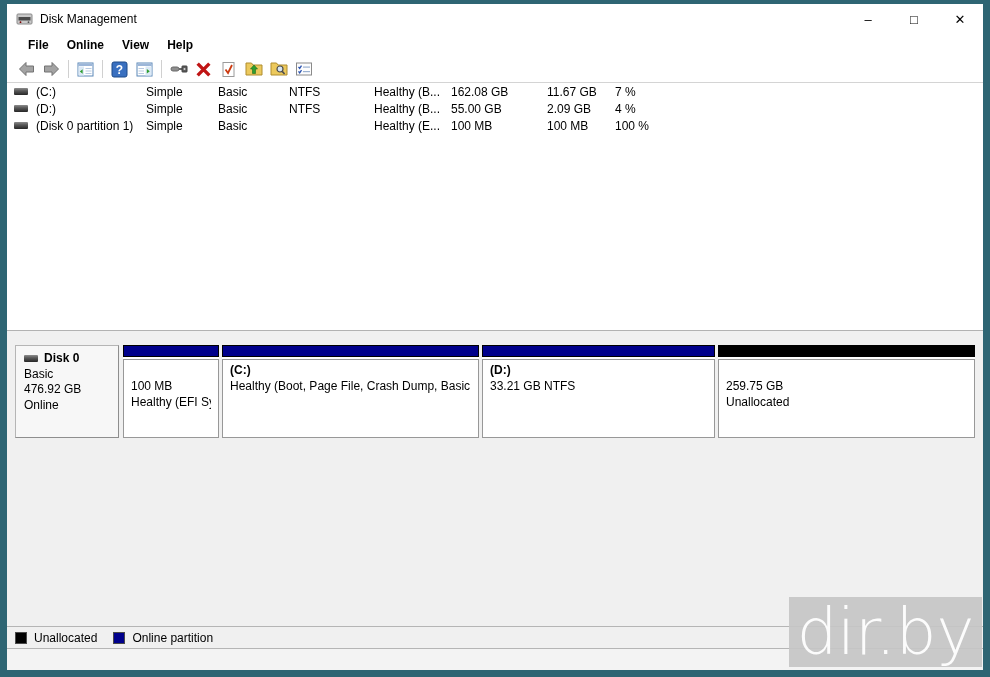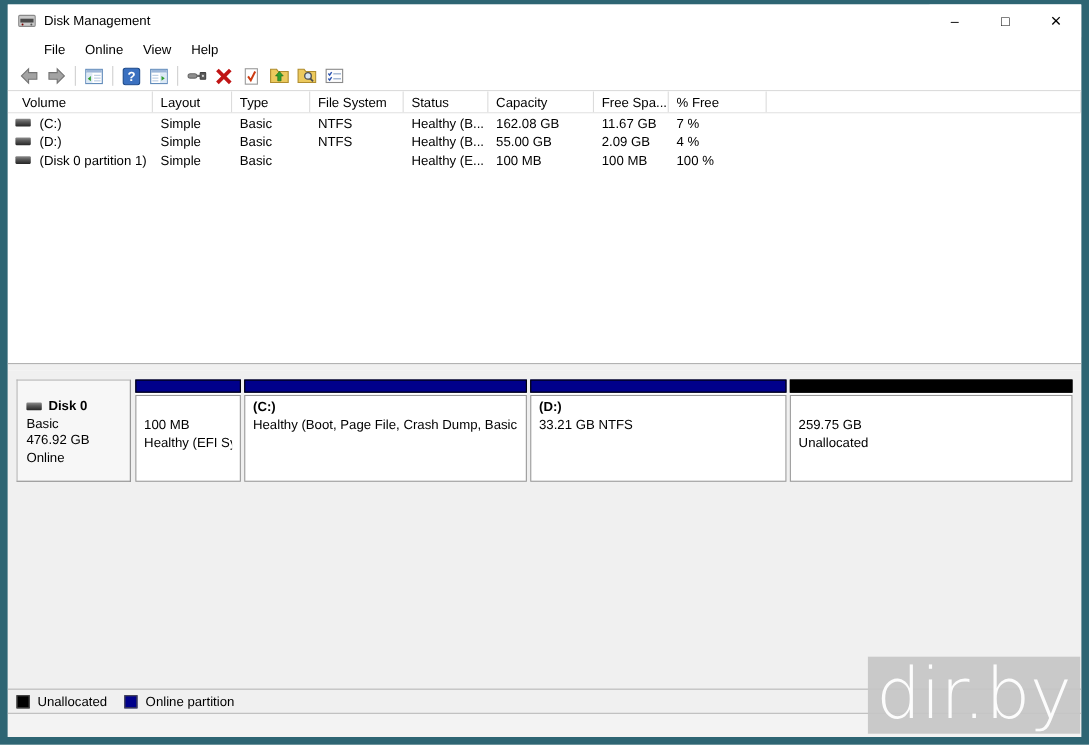--- a/index.html
+++ b/index.html
@@ -7,21 +7,21 @@
   .frame { width:990px; height:677px; background:#2e6573; padding:4px 7px 7px 7px; position:relative; }
   .window { background:#fff; width:100%; height:100%; display:flex; flex-direction:column; overflow:hidden; }
 
   
   .titlebar { height:30px; display:flex; align-items:center; padding-left:9px; background:#fff; flex:none; }
   .title-text { margin-left:7px; font-size:12px; }
   .win-controls { margin-left:auto; display:flex; height:100%; }
   .win-btn { width:46px; height:100%; display:flex; align-items:center; justify-content:center; font-size:13px; background:#fff; border:none; cursor:default; }
 
   
-  .menubar { height:22px; display:flex; align-items:center; padding-left:24px; flex:none; background:#fff; }
+  .menubar { height:22px; display:flex; align-items:center; padding-left:12px; flex:none; background:#fff;font-weight:bold; }
   .menu-item { padding:3px 9px; }
 
   
   .toolbar { height:27px; display:flex; align-items:center; padding-left:7px; border-bottom:1px solid #d4d4d4; flex:none; background:#fff; }
   .tb-btn { width:25px; height:23px; display:flex; align-items:center; justify-content:center; border:none; background:transparent; padding:0; }
   .tb-sep { width:1px; height:18px; background:#d0d0d0; margin:0 4px; }
 
   
   .list-pane { height:247px; flex:none; background:#fff; overflow:hidden; }
   .lv-row, .lv-header { display:flex; align-items:center; }
@@ -35,21 +35,21 @@
   .lv-h-cell.c0 { padding-left:13px; }
   .vol-name { display:flex; align-items:center; gap:8px; padding-left:7px; }
   .drive-ico { width:14px; height:7px; background:linear-gradient(180deg,#8d8d8d 0%,#5a5a5a 40%,#262626 100%); border-radius:1px; flex:none; }
 
   
   .splitter { height:7px; background:#f0f0f0; border-top:1px solid #b2b2b2; flex:none; }
 
   
   .graph-pane { flex:1; background:#f0f0f0; overflow:hidden; }
   .disk-row { display:flex; margin:8px 8px 0 8px; height:93px; }
-  .disk-info { width:104px; flex:none; background:#f7f7f7; border:1px solid #b5b5b5; border-right-color:#8e8e8e; border-bottom-color:#8e8e8e; padding:16px 8px; line-height:15.5px; }
+  .disk-info { width:104px; flex:none; background:#f7f7f7; border:1px solid #b5b5b5; border-right-color:#8e8e8e; border-bottom-color:#8e8e8e; padding:5px 8px; line-height:15.5px; }
   .disk-title { display:flex; align-items:center; gap:6px; font-weight:bold; }
   .partitions { flex:1; display:flex; gap:3px; margin-left:4px; }
   .partition { display:flex; flex-direction:column; background:#fff; }
   .p0 { width:96px; flex:none; } .p1 { width:257px; flex:none; } .p2 { width:233px; flex:none; } .p3 { flex:1; }
   .part-strip { height:12px; border:1px solid #000; flex:none; }
   .part-body { flex:1; margin-top:2px; border:1px solid #989898; background:#fff; padding:3px 7px; line-height:15.5px; overflow:hidden; white-space:nowrap; }
   .part-line { height:16px; overflow:hidden; }
   .part-name { font-weight:bold; }
 
   
@@ -168,31 +168,20 @@
           <rect x="1.5" y="2" width="15" height="12" fill="#fdfdfd" stroke="#8a8a8a"></rect>
           <path d="M3.5 5.8 L4.7 7.3 L6.5 4.6" stroke="#2a52b0" stroke-width="1.3" fill="none"></path>
           <path d="M3.5 10.3 L4.7 11.8 L6.5 9.1" stroke="#2a52b0" stroke-width="1.3" fill="none"></path>
           <rect x="8" y="5.5" width="7" height="1.2" fill="#9ab0d0"></rect>
           <rect x="8" y="10" width="7" height="1.2" fill="#9ab0d0"></rect>
         </svg>
       </button>
     </div>
 
     <div class="list-pane">
-      <div class="lv-header">
-        <div class="lv-h-cell c0">Volume</div>
-        <div class="lv-h-cell c1">Layout</div>
-        <div class="lv-h-cell c2">Type</div>
-        <div class="lv-h-cell c3">File System</div>
-        <div class="lv-h-cell c4">Status</div>
-        <div class="lv-h-cell c5">Capacity</div>
-        <div class="lv-h-cell c6">Free Spa...</div>
-        <div class="lv-h-cell c7">% Free</div>
-        <div class="lv-h-cell c8"></div>
-      </div>
 
       <div class="lv-row">
         <div class="c0 vol-name">
             <span class="drive-ico"></span>
             <span>(C:)</span>
           </div>
         <div class="lv-cell c1">Simple</div>
         <div class="lv-cell c2">Basic</div>
         <div class="lv-cell c3">NTFS</div>
         <div class="lv-cell c4">Healthy (B...</div>

